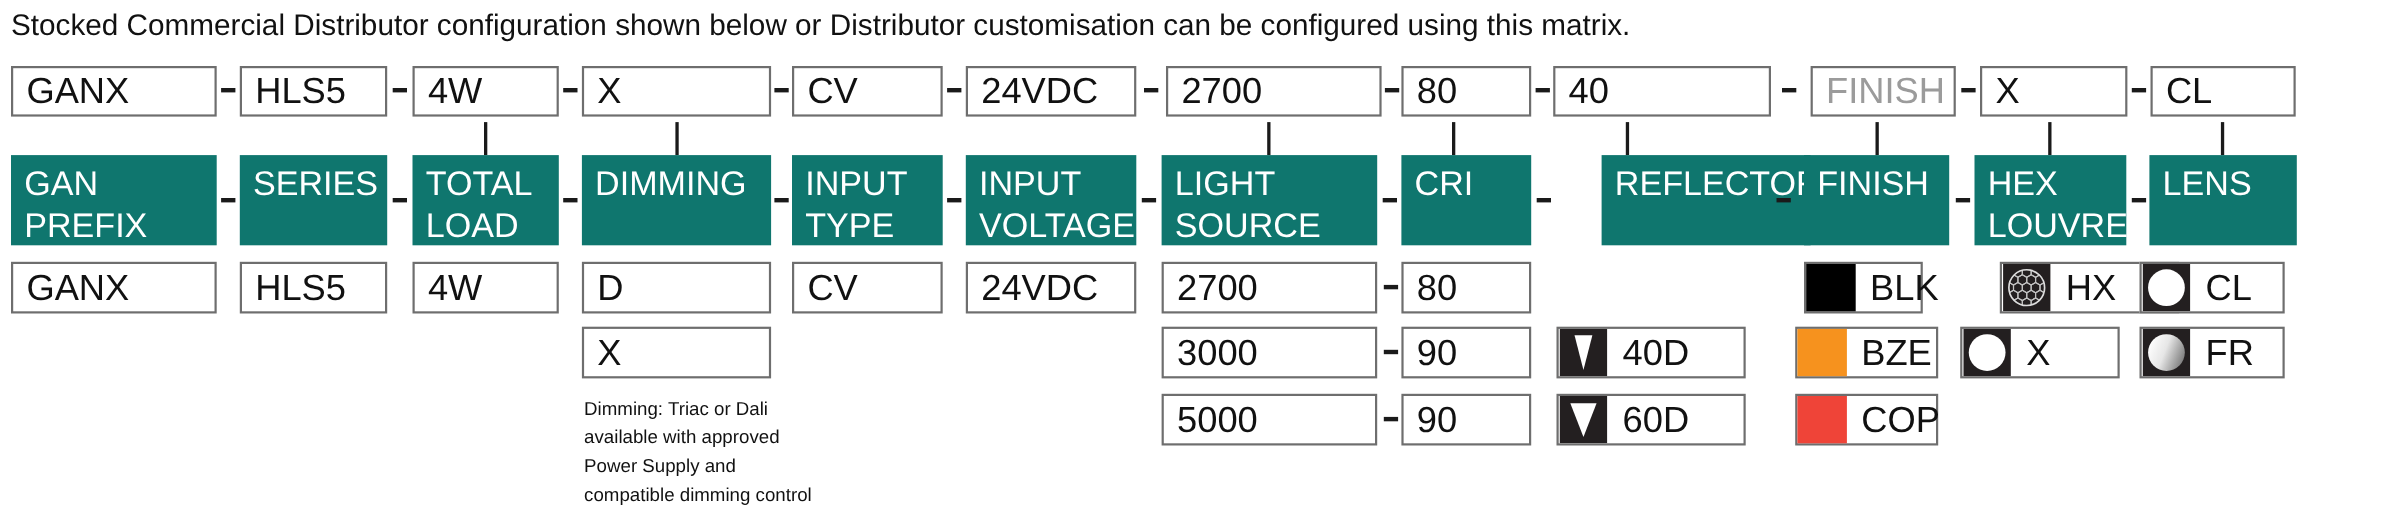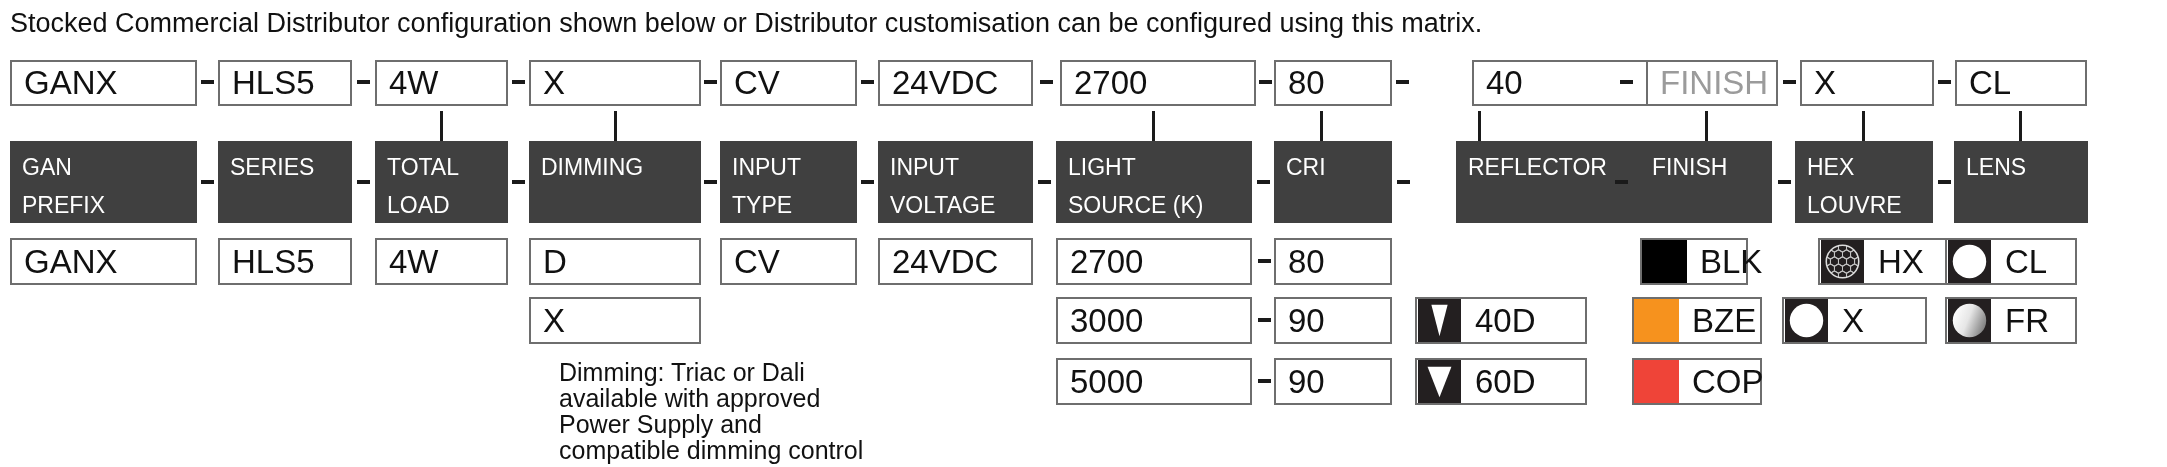--- a/index.html
+++ b/index.html
@@ -13,60 +13,60 @@
   }
   .cbox{
     position:absolute;box-sizing:border-box;height:46px;top:60px;
     border:2px solid #6e6e6e;background:#ffffff;
     display:flex;align-items:center;padding-left:12px;
     font-size:33px;color:#111111;
   }
   .cbox.muted{color:#9b9b9b;}
   .hdr{
     position:absolute;box-sizing:border-box;height:82px;top:141px;
-    background:#404040;color:#ffffff;font-size:23px;line-height:38px;
+    background:#0f766e;color:#ffffff;font-size:31px;line-height:38px;
     padding:7px 4px 0 12px;white-space:pre-line;
   }
   .opt{
     position:absolute;box-sizing:border-box;height:47px;
     border:2px solid #6e6e6e;background:#ffffff;
     display:flex;align-items:center;padding-left:12px;
     font-size:33px;color:#111111;
   }
   .opt.iconic{padding-left:0;}
   .icon-sq{
     flex:0 0 45px;width:45px;height:100%;margin-right:13px;
     display:block;
   }
   .icon-sq svg{display:block;width:100%;height:100%;}
   .swatch{flex:0 0 45px;width:45px;height:100%;margin-right:13px;}
   .dash{position:absolute;height:4px;background:#1a1a1a;}
   .vline{position:absolute;width:3px;height:30px;top:111px;background:#1a1a1a;}
   .note{
-    position:absolute;left:531px;top:359px;font-size:25px;line-height:26px;
-    color:#111111;white-space:pre-line;margin-left:28px;
+    position:absolute;left:531px;top:359px;font-size:17px;line-height:26px;
+    color:#111111;white-space:pre-line;
   }
   .r1{top:238px;} .r2{top:297px;} .r3{top:358px;}
 </style>
 </head>
 <body>
 
 <div class="stage">
 
   <div class="title">Stocked Commercial Distributor configuration shown below or Distributor customisation can be configured using this matrix.</div>
 
   <div class="cbox" style="left:10px;width:187px">GANX</div>
   <div class="cbox" style="left:218px;width:134px">HLS5</div>
   <div class="cbox" style="left:375px;width:133px">4W</div>
   <div class="cbox" style="left:529px;width:172px">X</div>
   <div class="cbox" style="left:720px;width:137px">CV</div>
   <div class="cbox" style="left:878px;width:155px">24VDC</div>
   <div class="cbox" style="left:1060px;width:196px">2700</div>
   <div class="cbox" style="left:1274px;width:118px">80</div>
-  <div class="cbox" style="left:1472px;width:198px">40</div>
+  <div class="cbox" style="left:1412px;width:198px">40</div>
   <div class="cbox muted" style="left:1646px;width:132px">FINISH</div>
   <div class="cbox" style="left:1800px;width:134px">X</div>
   <div class="cbox" style="left:1955px;width:132px">CL</div>
 
   <div class="dash" style="left:201px;top:80px;width:13px"></div>
   <div class="dash" style="left:357px;top:80px;width:13px"></div>
   <div class="dash" style="left:512px;top:80px;width:13px"></div>
   <div class="dash" style="left:704px;top:80px;width:13px"></div>
   <div class="dash" style="left:861px;top:80px;width:13px"></div>
   <div class="dash" style="left:1040px;top:80px;width:13px"></div>

